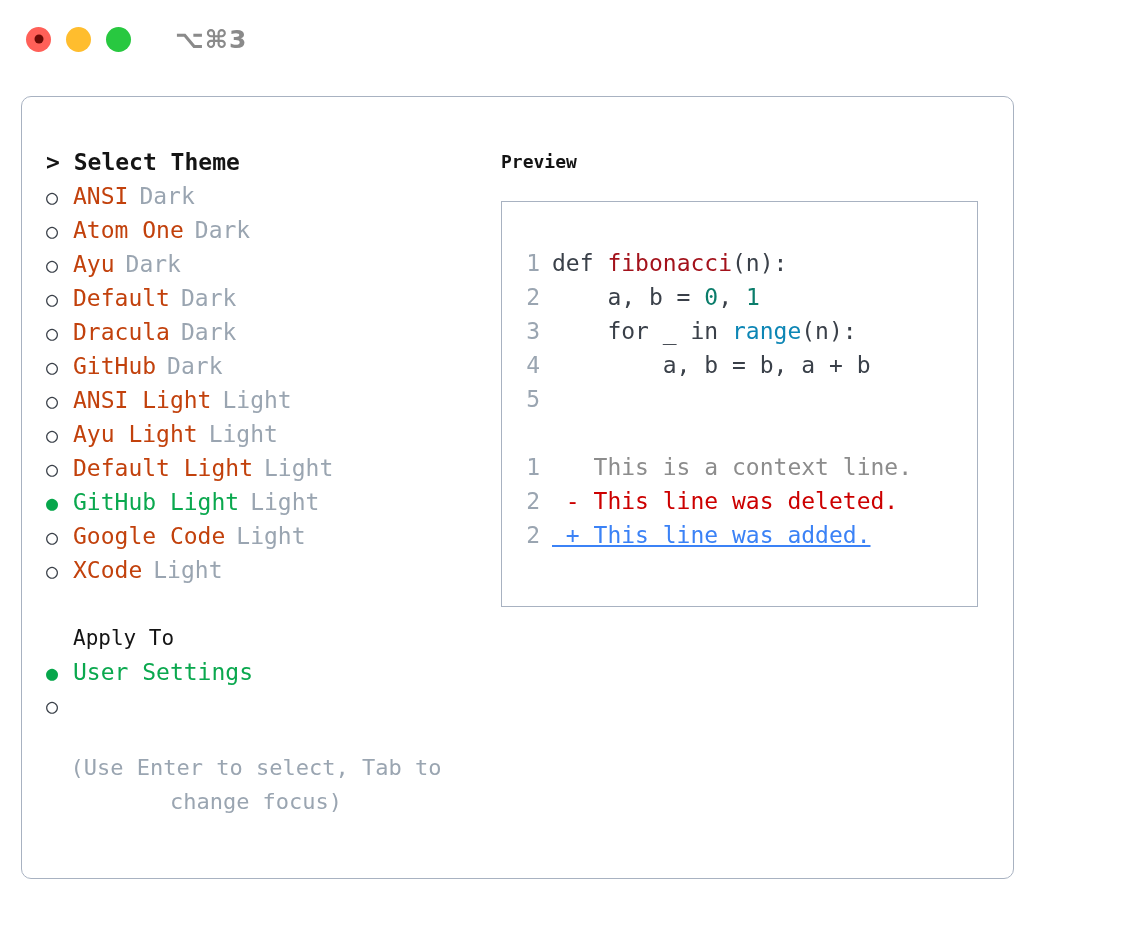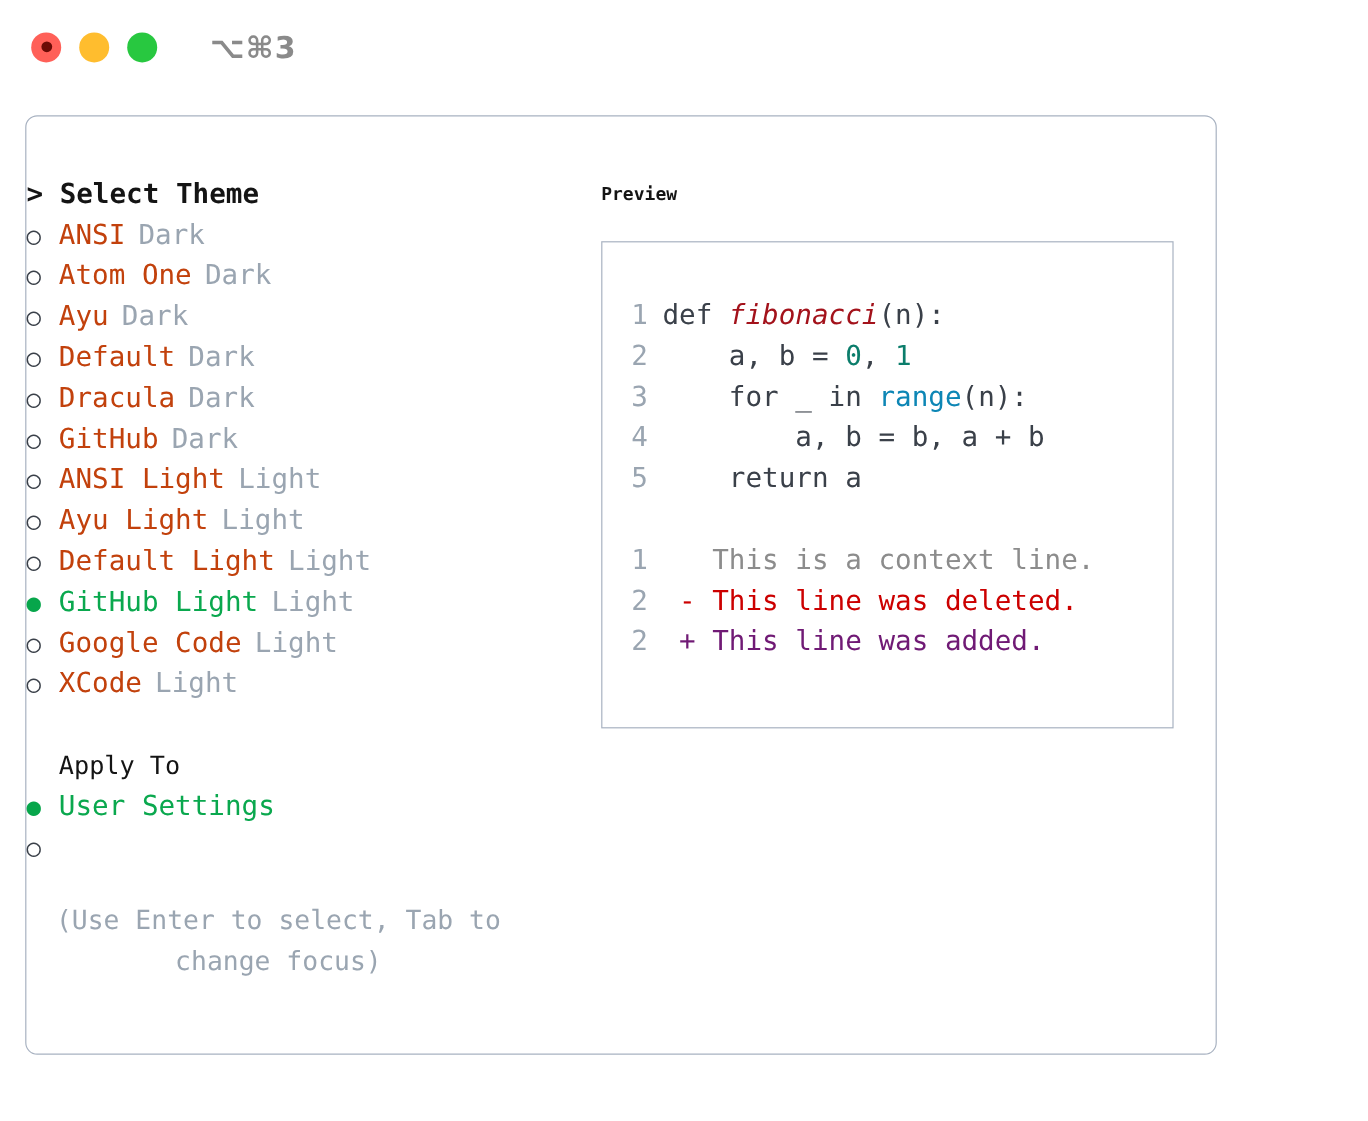--- a/index.html
+++ b/index.html
@@ -85,21 +85,21 @@
 
   #panel-body {
     position: relative;
     width: 100%;
     height: 100%;
   }
 
   
   #theme-column {
     position: absolute;
-    left: 0;
+    left: 24px;
     top: 48px;
     width: 460px;
   }
 
   .section-title {
     font-size: 23px;
     font-weight: bold;
     color: #141414;
     white-space: pre;
     line-height: 34px;
@@ -152,21 +152,21 @@
   }
 
   
   #preview-column {
     position: absolute;
     left: 479px;
     top: 48px;
     width: 490px;
   }
   #preview-title {
-    font-size: 15px;
+    font-size: 18px;
     font-weight: bold;
     color: #141414;
     line-height: 34px;
     height: 34px;
   }
 
   #preview-box {
     margin-top: 22px;
     width: 477px;
     height: 406px;
@@ -185,28 +185,28 @@
     padding-left: 14px;
   }
   .lineno {
     color: #9aa5b1;
     width: 24px;
     flex: 0 0 24px;
     text-align: right;
     margin-right: 12px;
   }
   .code-txt { color: #3a4049; }
-  .tok-func  { color: #a3121b; font-style: italic; }
+  .tok-func  { color: #a3121b; }
   .tok-num   { color: #0b7d6b; }
   .tok-blue  { color: #0d86b5; }
 
   .diff-gap { height: 34px; }
   .diff-context { color: #8c8c8c; }
   .diff-del     { color: #cc0000; }
-  .diff-add     { color: #701a75; }
+  .diff-add     { color: #3b82f6; text-decoration: underline; }
 
   
   .corner-mask {
     position: absolute;
     width: 20px; height: 20px;
     background: #000000;
     pointer-events: none;
   }
 </style>
 </head>
@@ -259,21 +259,21 @@
 
       <div id="preview-column">
         <div id="preview-title">Preview</div>
 
         <div id="preview-box">
           <div id="code-block">
               <div class="code-line"><span class="lineno">1</span><span class="code-txt">def </span><span class="tok-func">fibonacci</span><span class="code-txt">(n):</span></div>
               <div class="code-line"><span class="lineno">2</span><span class="code-txt">    a, b = </span><span class="tok-num">0</span><span class="code-txt">, </span><span class="tok-num">1</span></div>
               <div class="code-line"><span class="lineno">3</span><span class="code-txt">    for _ in </span><span class="tok-blue">range</span><span class="code-txt">(n):</span></div>
               <div class="code-line"><span class="lineno">4</span><span class="code-txt">        a, b = b, a + b</span></div>
-              <div class="code-line"><span class="lineno">5</span><span class="code-txt">    return a</span></div>
+              <div class="code-line"><span class="lineno">5</span></div>
             </div>
           <div class="diff-gap"></div>
           <div id="diff-block">
               <div class="code-line"><span class="lineno">1</span><span class="diff-context">   This is a context line.</span></div>
               <div class="code-line"><span class="lineno">2</span><span class="diff-del"> - This line was deleted.</span></div>
               <div class="code-line"><span class="lineno">2</span><span class="diff-add"> + This line was added.</span></div>
             </div>
         </div>
       </div>
 

